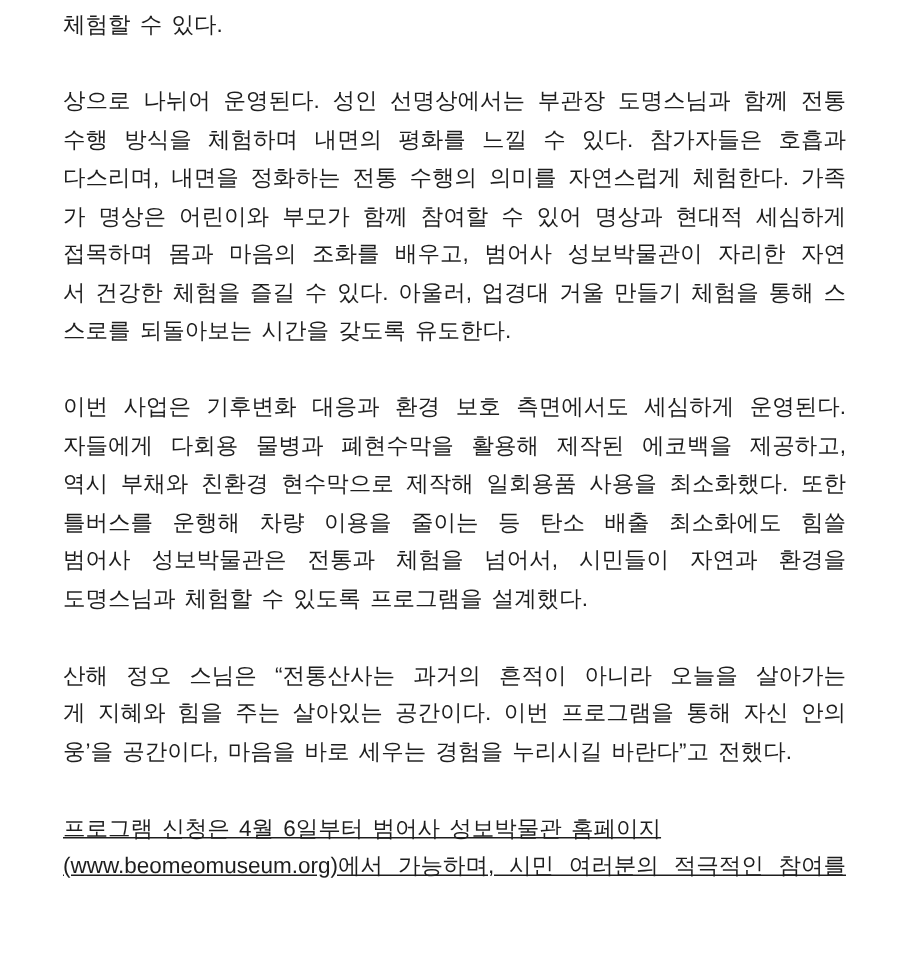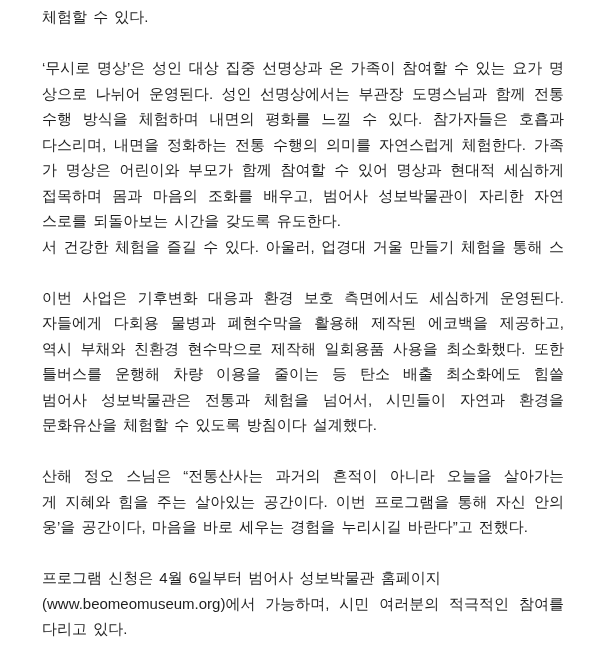--- a/index.html
+++ b/index.html
@@ -20,20 +20,21 @@
     font-size: 15px;
     line-height: 25.5px;
     color: #1e1e1e;
     word-spacing: 2px;
   }
   .para {
     margin: 0 0 25.5px 0;
   }
   .para:last-child {
     margin-bottom: 0;
+    text-decoration: underline;
   }
   .ln {
     height: 25.5px;
     overflow: hidden;
     text-align: justify;
     text-align-last: justify;
     word-break: keep-all;
   }
   .ln.left {
     text-align: left;
@@ -44,44 +45,42 @@
 </head>
 <body>
 
 <main class="doc">
 
   <div class="para">
     <div class="ln left">체험할 수 있다.</div>
   </div>
 
   <div class="para">
-    <div class="ln">‘무시로 명상’은 성인 대상 집중 선명상과 온 가족이 참여할 수 있는 요가 명</div>
     <div class="ln">상으로 나뉘어 운영된다. 성인 선명상에서는 부관장 도명스님과 함께 전통 선</div>
     <div class="ln">수행 방식을 체험하며 내면의 평화를 느낄 수 있다. 참가자들은 호흡과 마음을</div>
     <div class="ln">다스리며, 내면을 정화하는 전통 수행의 의미를 자연스럽게 체험한다. 가족 요</div>
     <div class="ln">가 명상은 어린이와 부모가 함께 참여할 수 있어 명상과 현대적 세심하게</div>
     <div class="ln">접목하며 몸과 마음의 조화를 배우고, 범어사 성보박물관이 자리한 자연 속에</div>
+    <div class="ln">서 건강한 체험을 즐길 수 있다. 아울러, 업경대 거울 만들기 체험을 통해 스</div>
     <div class="ln left">스로를 되돌아보는 시간을 갖도록 유도한다.</div>
-    <div class="ln">서 건강한 체험을 즐길 수 있다. 아울러, 업경대 거울 만들기 체험을 통해 스</div>
   </div>
 
   <div class="para">
     <div class="ln">이번 사업은 기후변화 대응과 환경 보호 측면에서도 세심하게 운영된다. 참가</div>
     <div class="ln">자들에게 다회용 물병과 폐현수막을 활용해 제작된 에코백을 제공하고, 홍보물</div>
     <div class="ln">역시 부채와 친환경 현수막으로 제작해 일회용품 사용을 최소화했다. 또한 셔</div>
     <div class="ln">틀버스를 운행해 차량 이용을 줄이는 등 탄소 배출 최소화에도 힘쓸 방침이다.</div>
     <div class="ln">범어사 성보박물관은 전통과 체험을 넘어서, 시민들이 자연과 환경을 배려하며</div>
-    <div class="ln left">문화유산을 체험할 수 있도록 방침이다 설계했다.</div>
+    <div class="ln left">도명스님과 체험할 수 있도록 프로그램을 설계했다.</div>
   </div>
 
   <div class="para">
     <div class="ln">산해 정오 스님은 “전통산사는 과거의 흔적이 아니라 오늘을 살아가는 우리에</div>
     <div class="ln">게 지혜와 힘을 주는 살아있는 공간이다. 이번 프로그램을 통해 자신 안의 ‘대</div>
     <div class="ln left">웅’을 공간이다, 마음을 바로 세우는 경험을 누리시길 바란다”고 전했다.</div>
   </div>
 
   <div class="para">
     <div class="ln left">프로그램 신청은 4월 6일부터 범어사 성보박물관 홈페이지</div>
     <div class="ln">(www.beomeomuseum.org)에서 가능하며, 시민 여러분의 적극적인 참여를 기</div>
-    <div class="ln left">다리고 있다.</div>
   </div>
 
 </main>
 
 </body></html>

